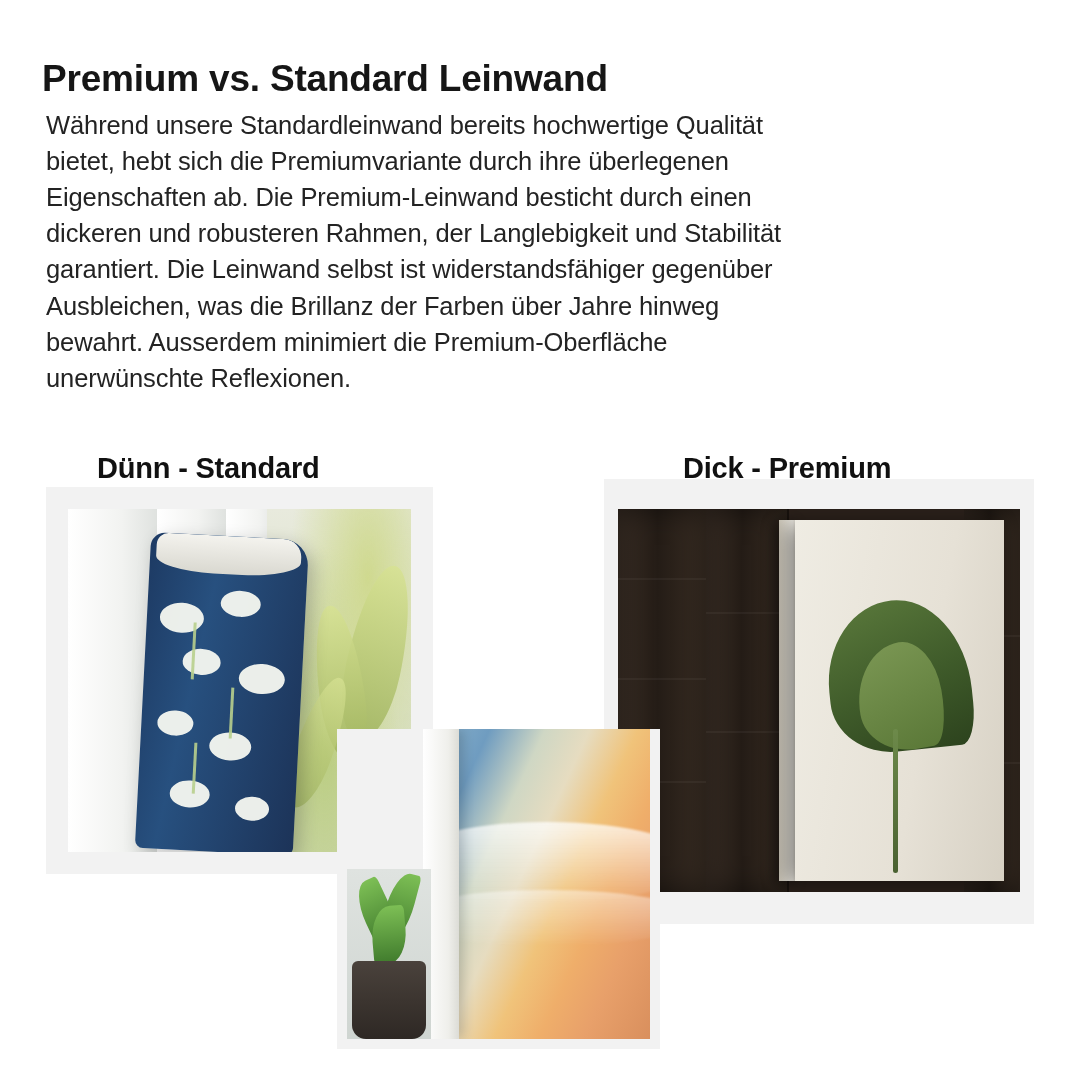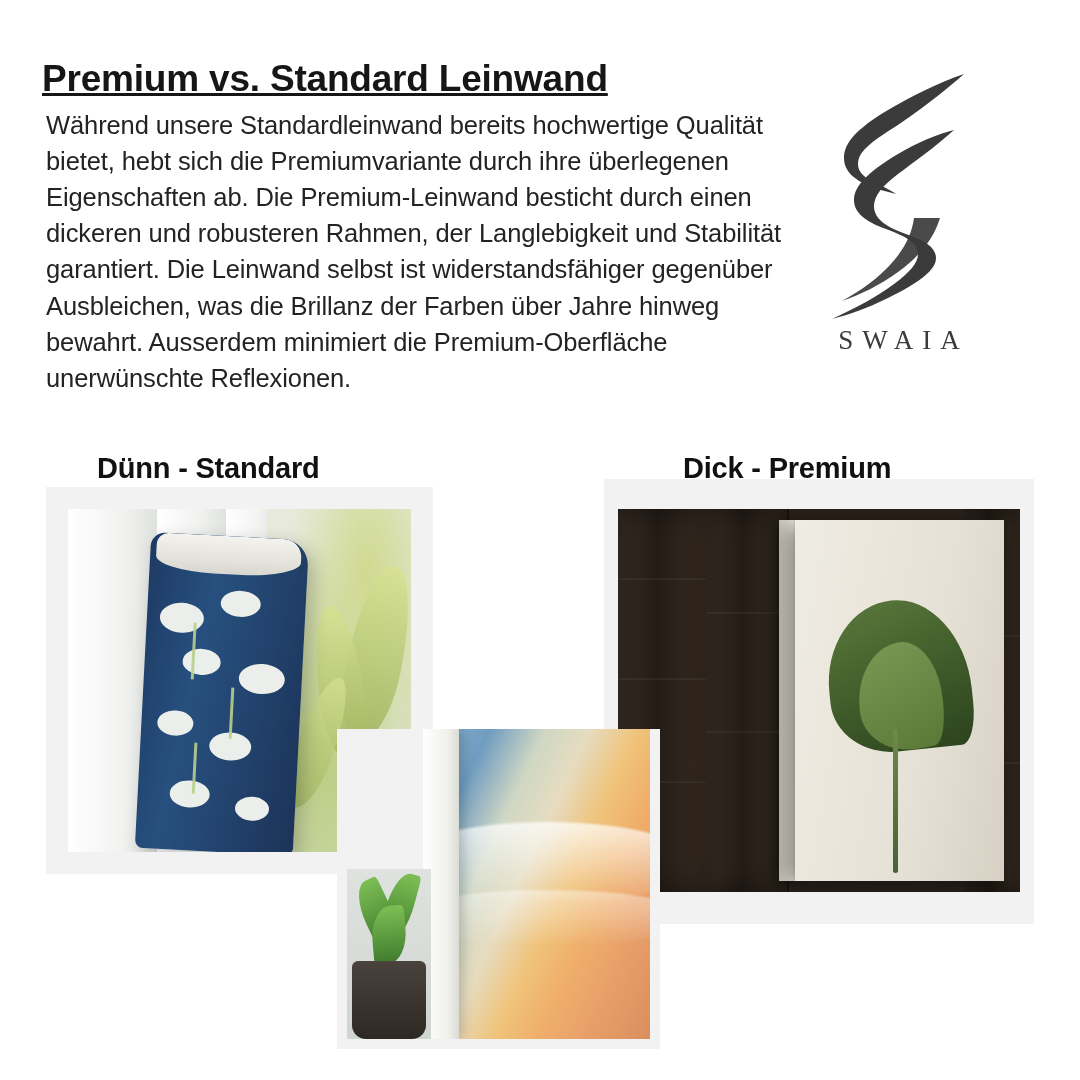--- a/index.html
+++ b/index.html
@@ -30,21 +30,20 @@
     top: 58px;
     width: 770px;
   }
   .headline {
     font-size: 37px;
     font-weight: bold;
     letter-spacing: -0.2px;
     line-height: 1.15;
     margin: 0 0 6px 0;
     color: #161616;
-    text-decoration: underline;
   }
   .body-copy {
     font-size: 25.5px;
     line-height: 1.42;
     margin: 4px;
     color: #232323;
     letter-spacing: -0.1px;
   }
 
   
@@ -281,28 +280,20 @@
 </head>
 <body>
 
 <div class="page">
 
   <div class="header">
     <h1 class="headline">Premium vs. Standard Leinwand</h1>
     <p class="body-copy">Während unsere Standardleinwand bereits hochwertige Qualität bietet, hebt sich die Premiumvariante durch ihre überlegenen Eigenschaften ab. Die Premium-Leinwand besticht durch einen dickeren und robusteren Rahmen, der Langlebigkeit und Stabilität garantiert. Die Leinwand selbst ist widerstandsfähiger gegenüber Ausbleichen, was die Brillanz der Farben über Jahre hinweg bewahrt. Ausserdem minimiert die Premium-Oberfläche unerwünschte Reflexionen.</p>
   </div>
 
-  <div class="logo-block">
-    <svg class="logo-mark" viewBox="0 0 170 255" aria-hidden="true">
-      <path d="M150 6 C118 34 92 52 70 66 C52 78 44 86 44 96 C44 104 50 110 64 116 C72 120 78 123 82 126 L63 121 C40 113 30 103 30 90 C30 74 44 60 74 42 C98 28 126 14 150 6 Z" fill="#3b3b3b"></path>
-      <path d="M140 62 C120 80 100 94 84 106 C68 118 60 128 60 138 C60 150 70 158 92 166 C112 173 122 180 122 190 C122 202 106 214 74 230 C54 240 34 247 18 251 C42 240 64 228 80 216 C96 204 104 195 104 186 C104 176 94 169 72 161 C50 153 40 144 40 132 C40 118 54 104 84 86 C104 74 124 66 140 62 Z" fill="#3b3b3b"></path>
-      <path d="M126 150 C120 170 106 188 84 204 C66 217 46 227 28 233 C48 222 64 210 76 197 C90 182 98 166 100 150 Z" fill="#3b3b3b" opacity="0.92"></path>
-    </svg>
-    <div class="logo-word">SWAIA</div>
-  </div>
 
   <div class="caption caption-left">Dünn - Standard</div>
   <div class="caption caption-right">Dick - Premium</div>
 
   <div class="card card-left">
     <div class="card-inner">
       <div class="img-left">
         <div class="wall-slat" style="left:0;width:26%;"></div>
         <div class="wall-slat" style="left:26%;width:20%;"></div>
         <div class="wall-slat" style="left:46%;width:16%;"></div>

